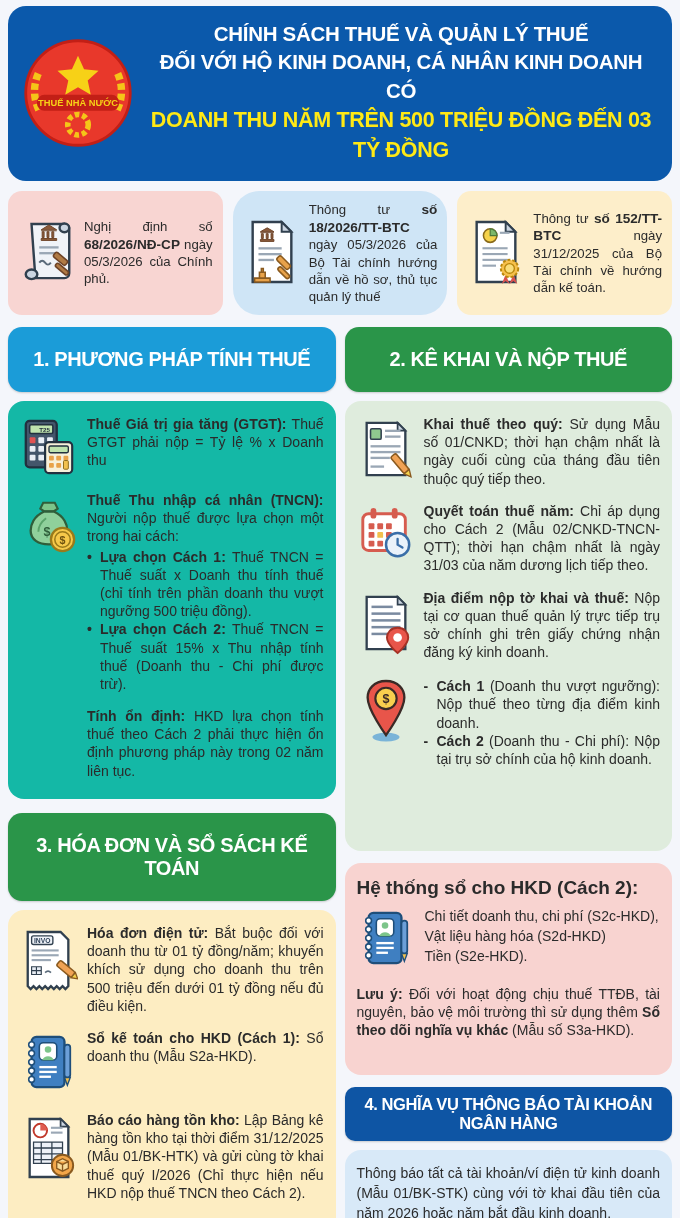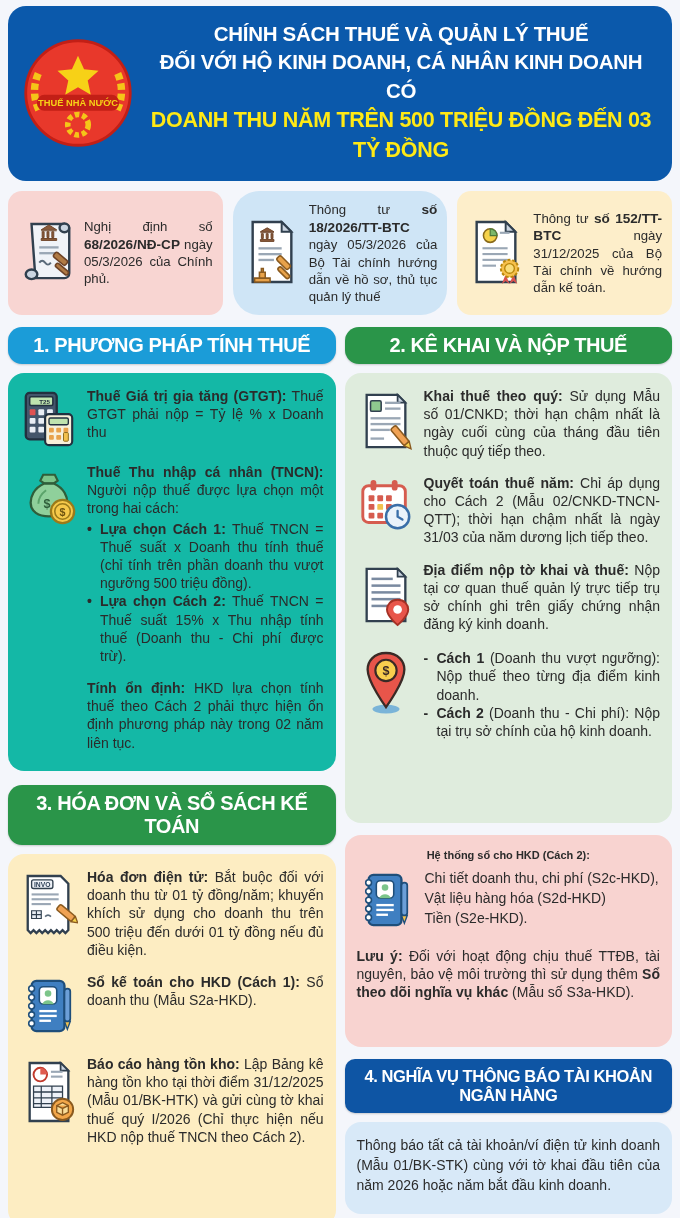--- a/index.html
+++ b/index.html
@@ -24,21 +24,21 @@
   .src.c2{background:#cfe5f6;border-radius:26px;}
   .src.c3{background:#fdeeca;}
   .src .icon{flex:0 0 58px;}
   .src p{margin:0;font-size:13.2px;line-height:1.3;text-align:justify;}
   .src b{font-size:13.6px;}
   
   .cols{display:flex;gap:9px;margin-top:12px;align-items:flex-start;}
   .col{flex:1;min-width:0;display:flex;flex-direction:column;}
   .pill{
     border-radius:14px;color:#fff;font-weight:bold;text-align:center;
-    font-size:20px;letter-spacing:-0.4px;padding:7px 4px;line-height:1.15;
+    font-size:20px;letter-spacing:-0.4px;padding:21px 4px;line-height:1.15;
     box-shadow:0 1px 2px rgba(0,0,0,.18);
   }
   .pill.small{font-size:16.5px;border-radius:10px;padding:8px 10px;}
   .pill.blue{background:#1b9cd8;}
   .pill.green{background:#2a9549;}
   .pill.navy{background:#0e55a4;}
   .card{border-radius:16px;padding:14px 12px;margin-top:9px;box-sizing:border-box;}
   .card.sec1{background:#14b8a6;min-height:398px;}
   .card.sec2{background:#dfecdd;min-height:450px;}
   .card.sec3{background:#fdedc2;min-height:372px;}
@@ -49,21 +49,21 @@
   .row .icon{flex:0 0 58px;padding-top:2px;}
   .row .txt{flex:1;min-width:0;}
   .txt p,.note p{margin:0;font-size:14px;line-height:1.3;text-align:justify;}
   .txt .lead,.note .lead{font-weight:bold;}
   .bullets{margin-top:2px;}
   .bullet{display:flex;gap:5px;}
   .bullet .mark{flex:0 0 8px;font-weight:bold;font-size:14px;line-height:1.3;}
   .bullet p{margin:0;font-size:14px;line-height:1.3;text-align:justify;flex:1;}
   .note{margin-top:12px;}
   
-  .books-title{font-weight:bold;font-size:11px;text-align:center;margin:0 0 8px 0;}
+  .books-title{font-weight:bold;font-size:19px;text-align:left;margin:0 0 8px 0;}
   .books-row{display:flex;gap:10px;align-items:flex-start;}
   .books-row .icon{flex:0 0 58px;}
   .books-lines div{font-size:14px;line-height:1.42;}
   .sec4 p{margin:0;font-size:14px;line-height:1.42;text-align:justify;}
   svg{display:block;}
 </style>
 </head>
 <body>
 
 <div class="page">

